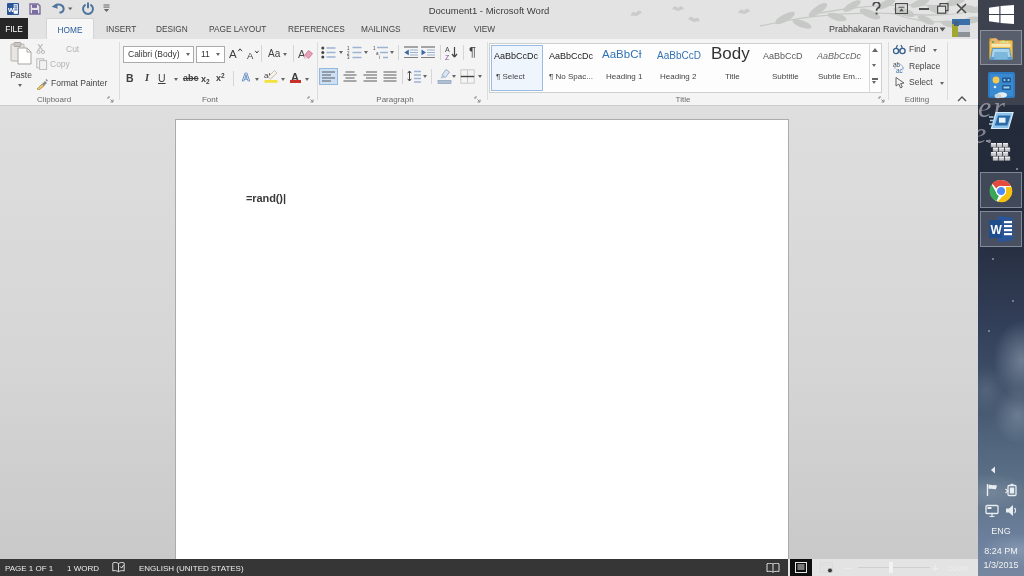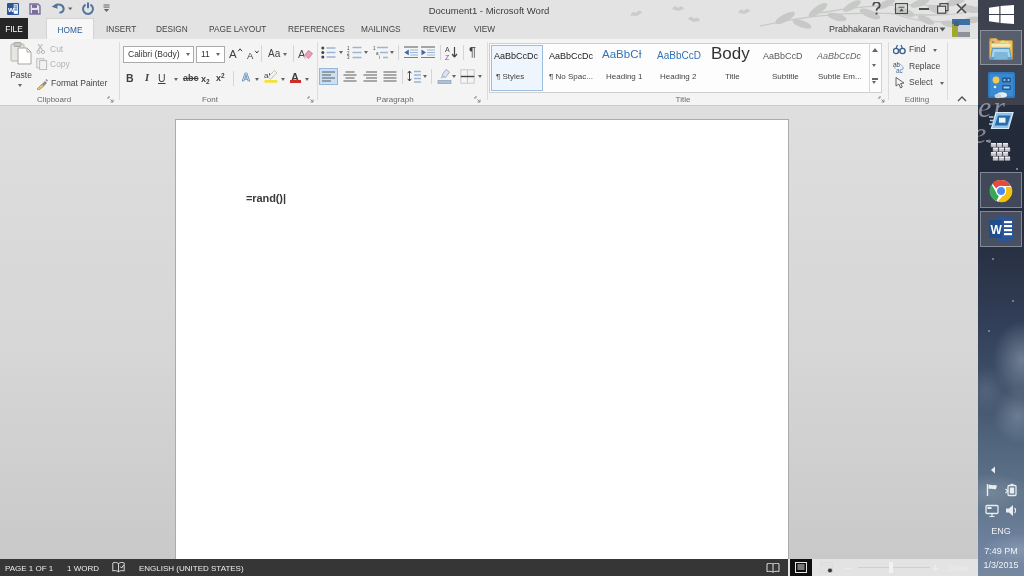--- a/index.html
+++ b/index.html
@@ -160,21 +160,21 @@
       <path d="M8 6 h9 l4 4 v12 h-13 z" fill="#fff" stroke="#a8a5a0" stroke-width="1"></path>
       <path d="M17 6 v4 h4" fill="none" stroke="#a8a5a0" stroke-width="1"></path>
     </svg>
     <div class="abs rtxt" style="left:6px;top:31px;width:30px;text-align:center;">Paste</div>
     <div class="abs dd" style="left:18px;top:45px;"></div>
     <svg class="abs" style="left:36px;top:5px;" width="12" height="10" viewBox="0 0 12 10">
       <path d="M2 0 L7 7 M6.5 0 L1.5 7" stroke="#b9b9b9" stroke-width="1.2"></path>
       <circle cx="2.5" cy="8" r="1.6" fill="none" stroke="#b9b9b9"></circle>
       <circle cx="7" cy="8" r="1.6" fill="none" stroke="#b9b9b9"></circle>
     </svg>
-    <div class="abs rtxt" style="left:50px;top:5px;color:#b4b4b4;">Cut</div>
+    <div class="abs rtxt" style="left:66px;top:5px;color:#b4b4b4;">Cut</div>
     <svg class="abs" style="left:36px;top:19px;" width="12" height="12" viewBox="0 0 12 12">
       <rect x="0.8" y="0.8" width="7" height="9" fill="#f2f2f2" stroke="#bbb"></rect>
       <rect x="3.6" y="2.6" width="7" height="9" fill="#f2f2f2" stroke="#bbb"></rect>
     </svg>
     <div class="abs rtxt" style="left:50px;top:20px;color:#b4b4b4;">Copy</div>
     <svg class="abs" style="left:36px;top:39px;" width="13" height="12" viewBox="0 0 13 12">
       <path d="M1 11 L6 6 l2 2 -5 4 z" fill="#e7c46f" stroke="#b09040" stroke-width="0.8"></path>
       <path d="M6 6 l3 -3 2 2 -3 3 z" fill="#8c8c8c"></path>
       <path d="M10 1.5 l1.5 1.5" stroke="#8c8c8c" stroke-width="1.5"></path>
     </svg>
@@ -302,21 +302,21 @@
     </svg>
     <div class="abs dd" style="left:478px;top:36px;"></div>
     <div class="glabel" style="left:355px;width:80px;">Paragraph</div>
     <svg class="launch" style="left:474px;" viewBox="0 0 7 7">
         <path d="M1 1 h2 M1 1 v2 M6 3.5 v2.5 h-2.5 M3.5 3.5 l2.5 2.5" stroke="#8a8a8a" fill="none"></path>
       </svg>
 
     <div class="abs" style="left:489px;top:4px;width:393px;height:50px;background:#fdfdfd;border:1px solid #cfcfcf;"></div>
     <div class="abs" style="left:491px;top:6px;width:52px;height:46px;background:#eff5fc;border:1px solid #9cbbe0;"></div>
     <div class="abs" style="left:494px;top:12px;font-size:9px;color:#222;">AaBbCcDc</div>
-    <div class="abs" style="left:496px;top:33px;font-size:8px;color:#444;">¶ Styles</div>
+    <div class="abs" style="left:496px;top:33px;font-size:8px;color:#444;">¶ Select</div>
     <div class="abs" style="left:549px;top:12px;font-size:9px;color:#222;">AaBbCcDc</div>
     <div class="abs" style="left:549px;top:33px;font-size:8px;color:#444;">¶ No Spac...</div>
     <div class="abs" style="left:602px;top:9px;font-size:11.5px;color:#3173b6;">AaBbCƗ</div>
     <div class="abs" style="left:606px;top:33px;font-size:8px;color:#444;">Heading 1</div>
     <div class="abs" style="left:657px;top:11px;font-size:10px;color:#3173b6;">AaBbCcD</div>
     <div class="abs" style="left:660px;top:33px;font-size:8px;color:#444;">Heading 2</div>
     <div class="abs" style="left:711px;top:5px;font-size:17px;color:#333;">Body</div>
     <div class="abs" style="left:725px;top:33px;font-size:8px;color:#444;">Title</div>
     <div class="abs" style="left:763px;top:12px;font-size:9px;color:#595959;">AaBbCcD</div>
     <div class="abs" style="left:772px;top:33px;font-size:8px;color:#444;">Subtitle</div>
@@ -507,15 +507,15 @@
   <svg class="abs" style="left:7px;top:504px;" width="15" height="14" viewBox="0 0 15 14">
     <rect x="1" y="1.5" width="12" height="8" rx="1" fill="none" stroke="#e8edf2" stroke-width="1.3"></rect>
     <path d="M4.5 12.5 h5 M7 9.5 v3" stroke="#e8edf2" stroke-width="1.2"></path>
     <rect x="2.5" y="3" width="4" height="2" fill="#e8edf2"></rect>
   </svg>
   <svg class="abs" style="left:27px;top:504px;" width="13" height="13" viewBox="0 0 13 13">
     <path d="M1 4.5 H4 L8 1 V12 L4 8.5 H1 Z" fill="#e8edf2"></path>
     <path d="M9.5 4 A 3.5 3.5 0 0 1 9.5 9" fill="none" stroke="#e8edf2" stroke-width="1.2"></path>
   </svg>
   <div class="traytxt" style="top:526px;font-size:9px;">ENG</div>
-  <div class="traytxt" style="top:546px;font-size:9px;">7:49 PM</div>
+  <div class="traytxt" style="top:546px;font-size:9px;">8:24 PM</div>
   <div class="traytxt" style="top:559.5px;font-size:9px;">1/3/2015</div>
 </div>
 
 </body></html>

